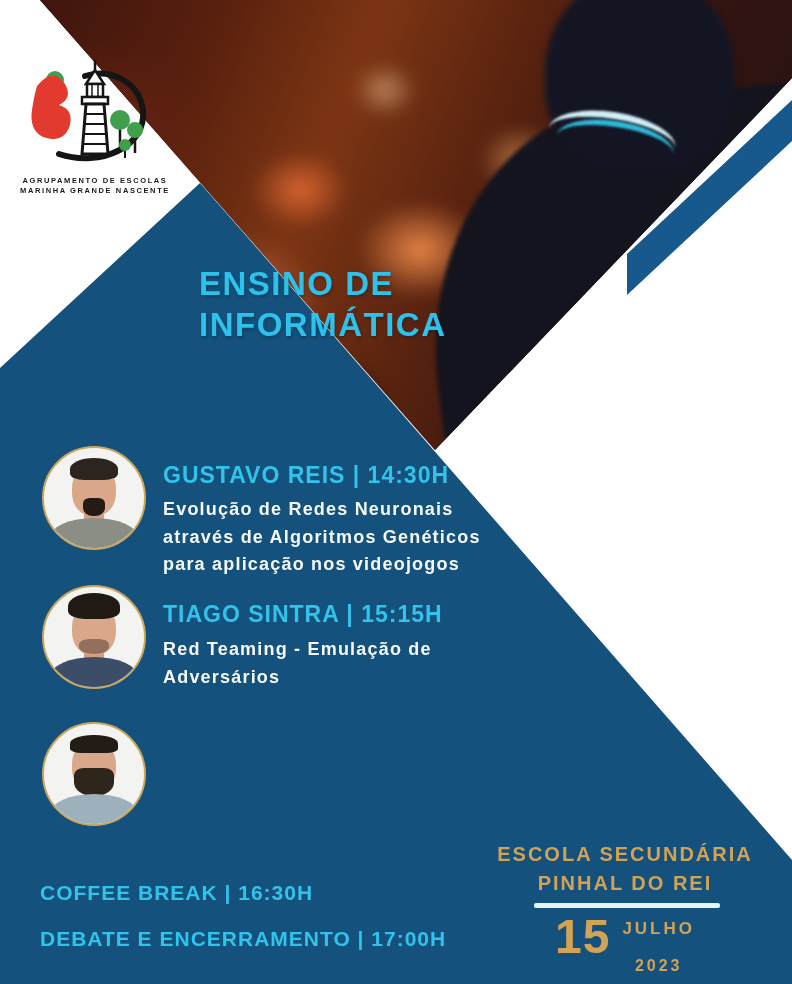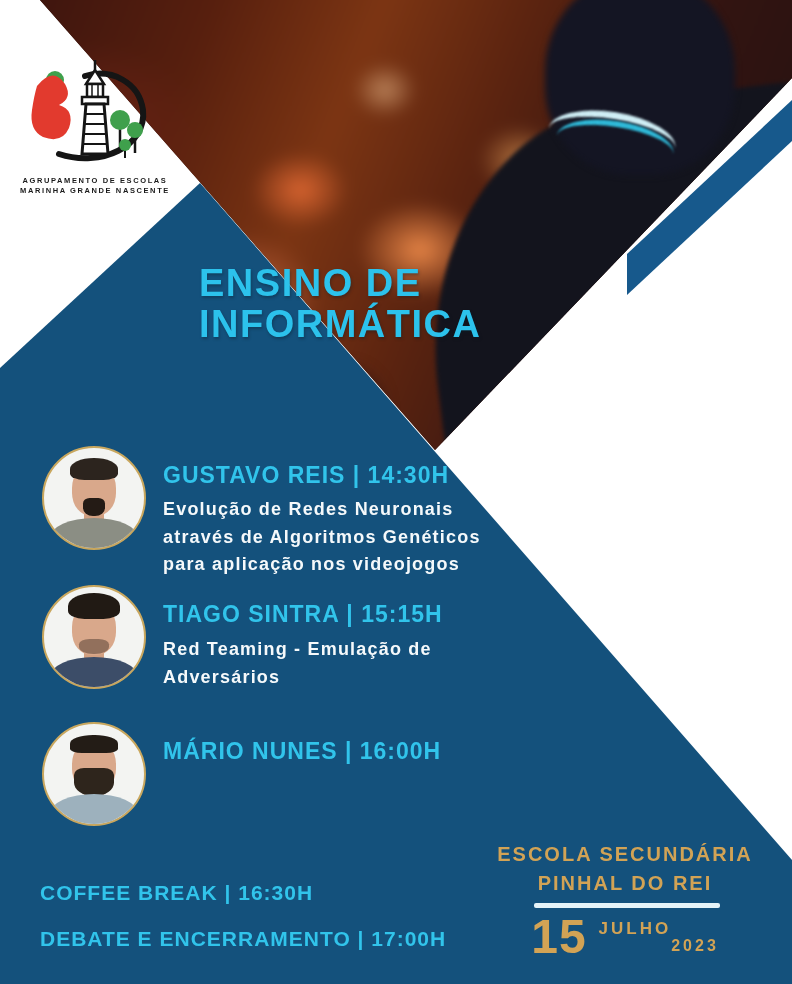--- a/index.html
+++ b/index.html
@@ -63,21 +63,21 @@
   .logo svg{display:block;margin:0 auto;}
   .logo-line{font-size:7.5px;font-weight:bold;color:#1a1a1a;letter-spacing:1.6px;line-height:10px;}
   
   .years{
     position:absolute;left:200px;top:172px;
     font-family:"DejaVu Serif",serif;font-weight:bold;font-size:76px;color:#ffffff;
     text-shadow:3px 4px 0 rgba(25,15,20,.45);letter-spacing:2px;white-space:nowrap;
   }
   .subtitle{
     position:absolute;left:199px;top:263px;
-    font-size:38px;font-weight:bold;color:#2cc2ec;letter-spacing:1.5px;line-height:41px;
+    font-size:33px;font-weight:bold;color:#2cc2ec;letter-spacing:1.5px;line-height:41px;
     white-space:pre-line;text-shadow:1px 2px 3px rgba(10,30,40,.35);
   }
   
   .conf{
     position:absolute;left:450px;top:396px;width:342px;text-align:center;
     color:#d2a355;font-weight:bold;
   }
   .conf-l1{font-size:38px;letter-spacing:3px;}
   .conf-l2{font-size:40px;letter-spacing:1px;margin-top:9px;}
   
@@ -109,21 +109,21 @@
   .extra{position:absolute;left:40px;font-size:21px;font-weight:bold;color:#31c4eb;
     letter-spacing:1px;white-space:nowrap;}
   
   .venue{position:absolute;left:455px;top:840px;width:340px;text-align:center;
     color:#d2a355;font-weight:bold;font-size:20px;letter-spacing:2px;line-height:29px;
     white-space:pre-line;}
   .divider{position:absolute;left:534px;top:903px;width:186px;height:5px;background:#e6f3f8;border-radius:2px;}
   .date{position:absolute;left:455px;top:914px;width:340px;display:flex;justify-content:center;
     align-items:flex-start;gap:12px;color:#d2a355;}
   .date-day{font-size:48px;font-weight:bold;line-height:46px;letter-spacing:1px;}
-  .date-col{display:flex;flex-direction:row;align-items:flex-start;padding-top:5px;}
+  .date-col{display:flex;flex-direction:column;align-items:center;padding-top:5px;}
   .date-month{font-size:17px;font-weight:bold;letter-spacing:3px;}
   .date-year{font-size:16px;font-weight:bold;letter-spacing:3px;margin-top:18px;}
 </style>
 </head>
 <body>
 
 <div class="poster">
 
   <div class="photo">
     <div class="photo-bg"></div>
@@ -194,21 +194,20 @@
   <div class="sched-desc" style="top:636px;">Red Teaming - Emulação de
 Adversários</div>
 
   <div class="avatar" style="top:722px;">
     <div class="av-neck"></div>
     <div class="av-face"></div>
     <div class="av-hair-m"></div>
     <div class="av-beard"></div>
     <div class="av-shirt" style="background:#9db1bd;"></div>
   </div>
-  <div class="sched-title" style="top:738px;">MÁRIO NUNES | 16:00H</div>
 
   <div class="extra" style="top:881px;">COFFEE BREAK | 16:30H</div>
   <div class="extra" style="top:927px;">DEBATE E ENCERRAMENTO | 17:00H</div>
 
   <div class="venue">ESCOLA SECUNDÁRIA
 PINHAL DO REI</div>
   <div class="divider"></div>
   <div class="date">
     <div class="date-day">15</div>
     <div class="date-col">

